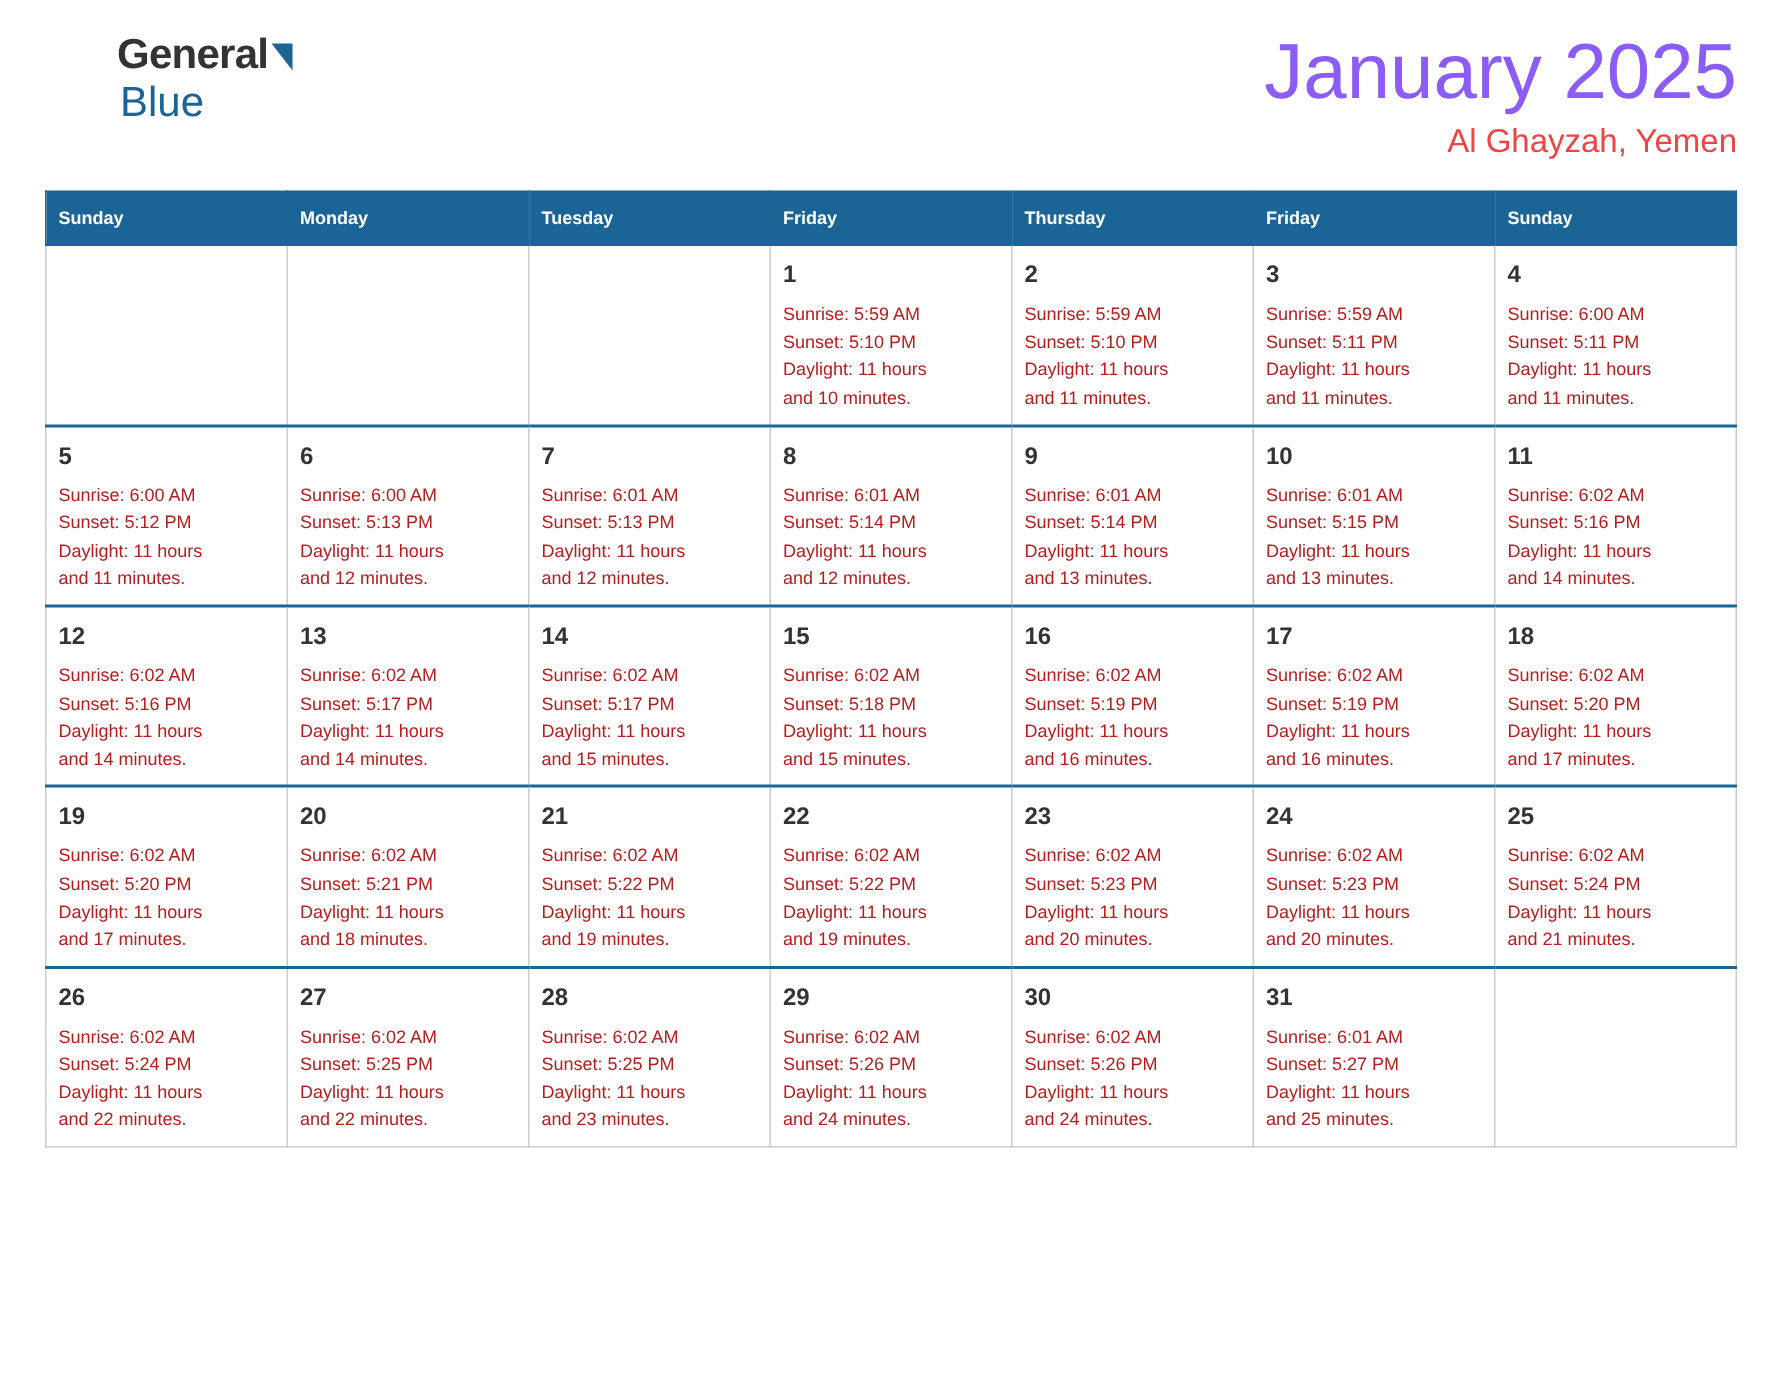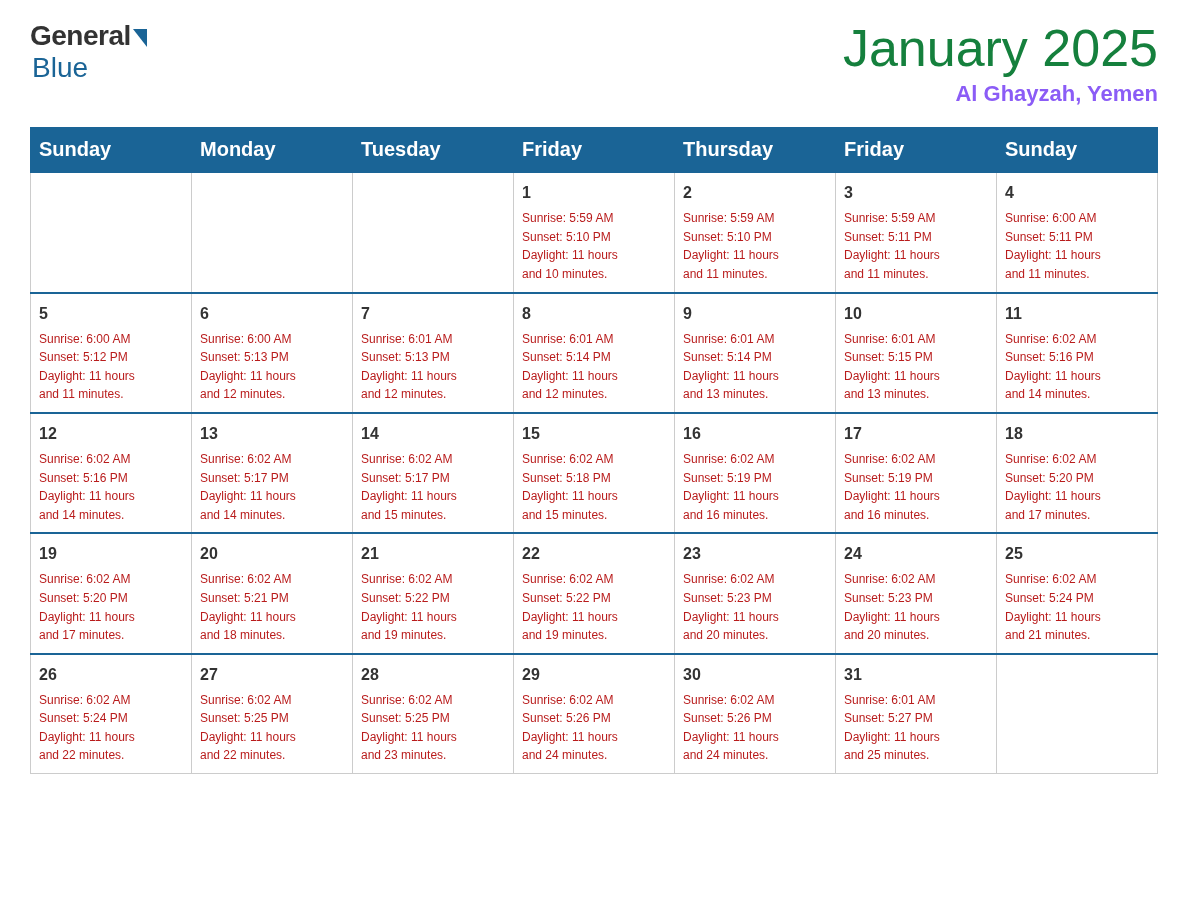--- a/index.html
+++ b/index.html
@@ -13,20 +13,21 @@
     .header {
       display: flex;
       justify-content: space-between;
       align-items: flex-start;
       margin-bottom: 20px;
     }
     .logo {
       display: flex;
       flex-direction: column;
       align-items: flex-start;
+      margin-left: 48px;
     }
     .logo-top {
       display: flex;
       align-items: center;
     }
     .logo-general {
       font-size: 28px;
       font-weight: bold;
       color: #333;
       letter-spacing: -0.5px;
@@ -45,38 +46,37 @@
       font-weight: normal;
       color: #1a6496;
       margin-left: 2px;
     }
     .title-section {
       text-align: right;
     }
     .calendar-title {
       font-size: 52px;
       font-weight: normal;
-      color: #15803d;
+      color: #8b5cf6;
       line-height: 1.1;
     }
     .calendar-subtitle {
       font-size: 22px;
-      color: #8b5cf6;
+      color: #ef4444;
       margin-top: 4px;
-      font-weight: bold;
     }
     table {
       width: 100%;
       border-collapse: collapse;
       table-layout: fixed;
     }
     thead tr th {
       background-color: #1a6496;
       color: #fff;
-      font-size: 20px;
+      font-size: 12px;
       font-weight: bold;
       padding: 10px 8px;
       text-align: left;
       border: 1px solid #1a6496;
     }
     tbody tr td {
       vertical-align: top;
       padding: 8px;
       border: 1px solid #ccc;
       border-top: 2px solid #1a6496;

